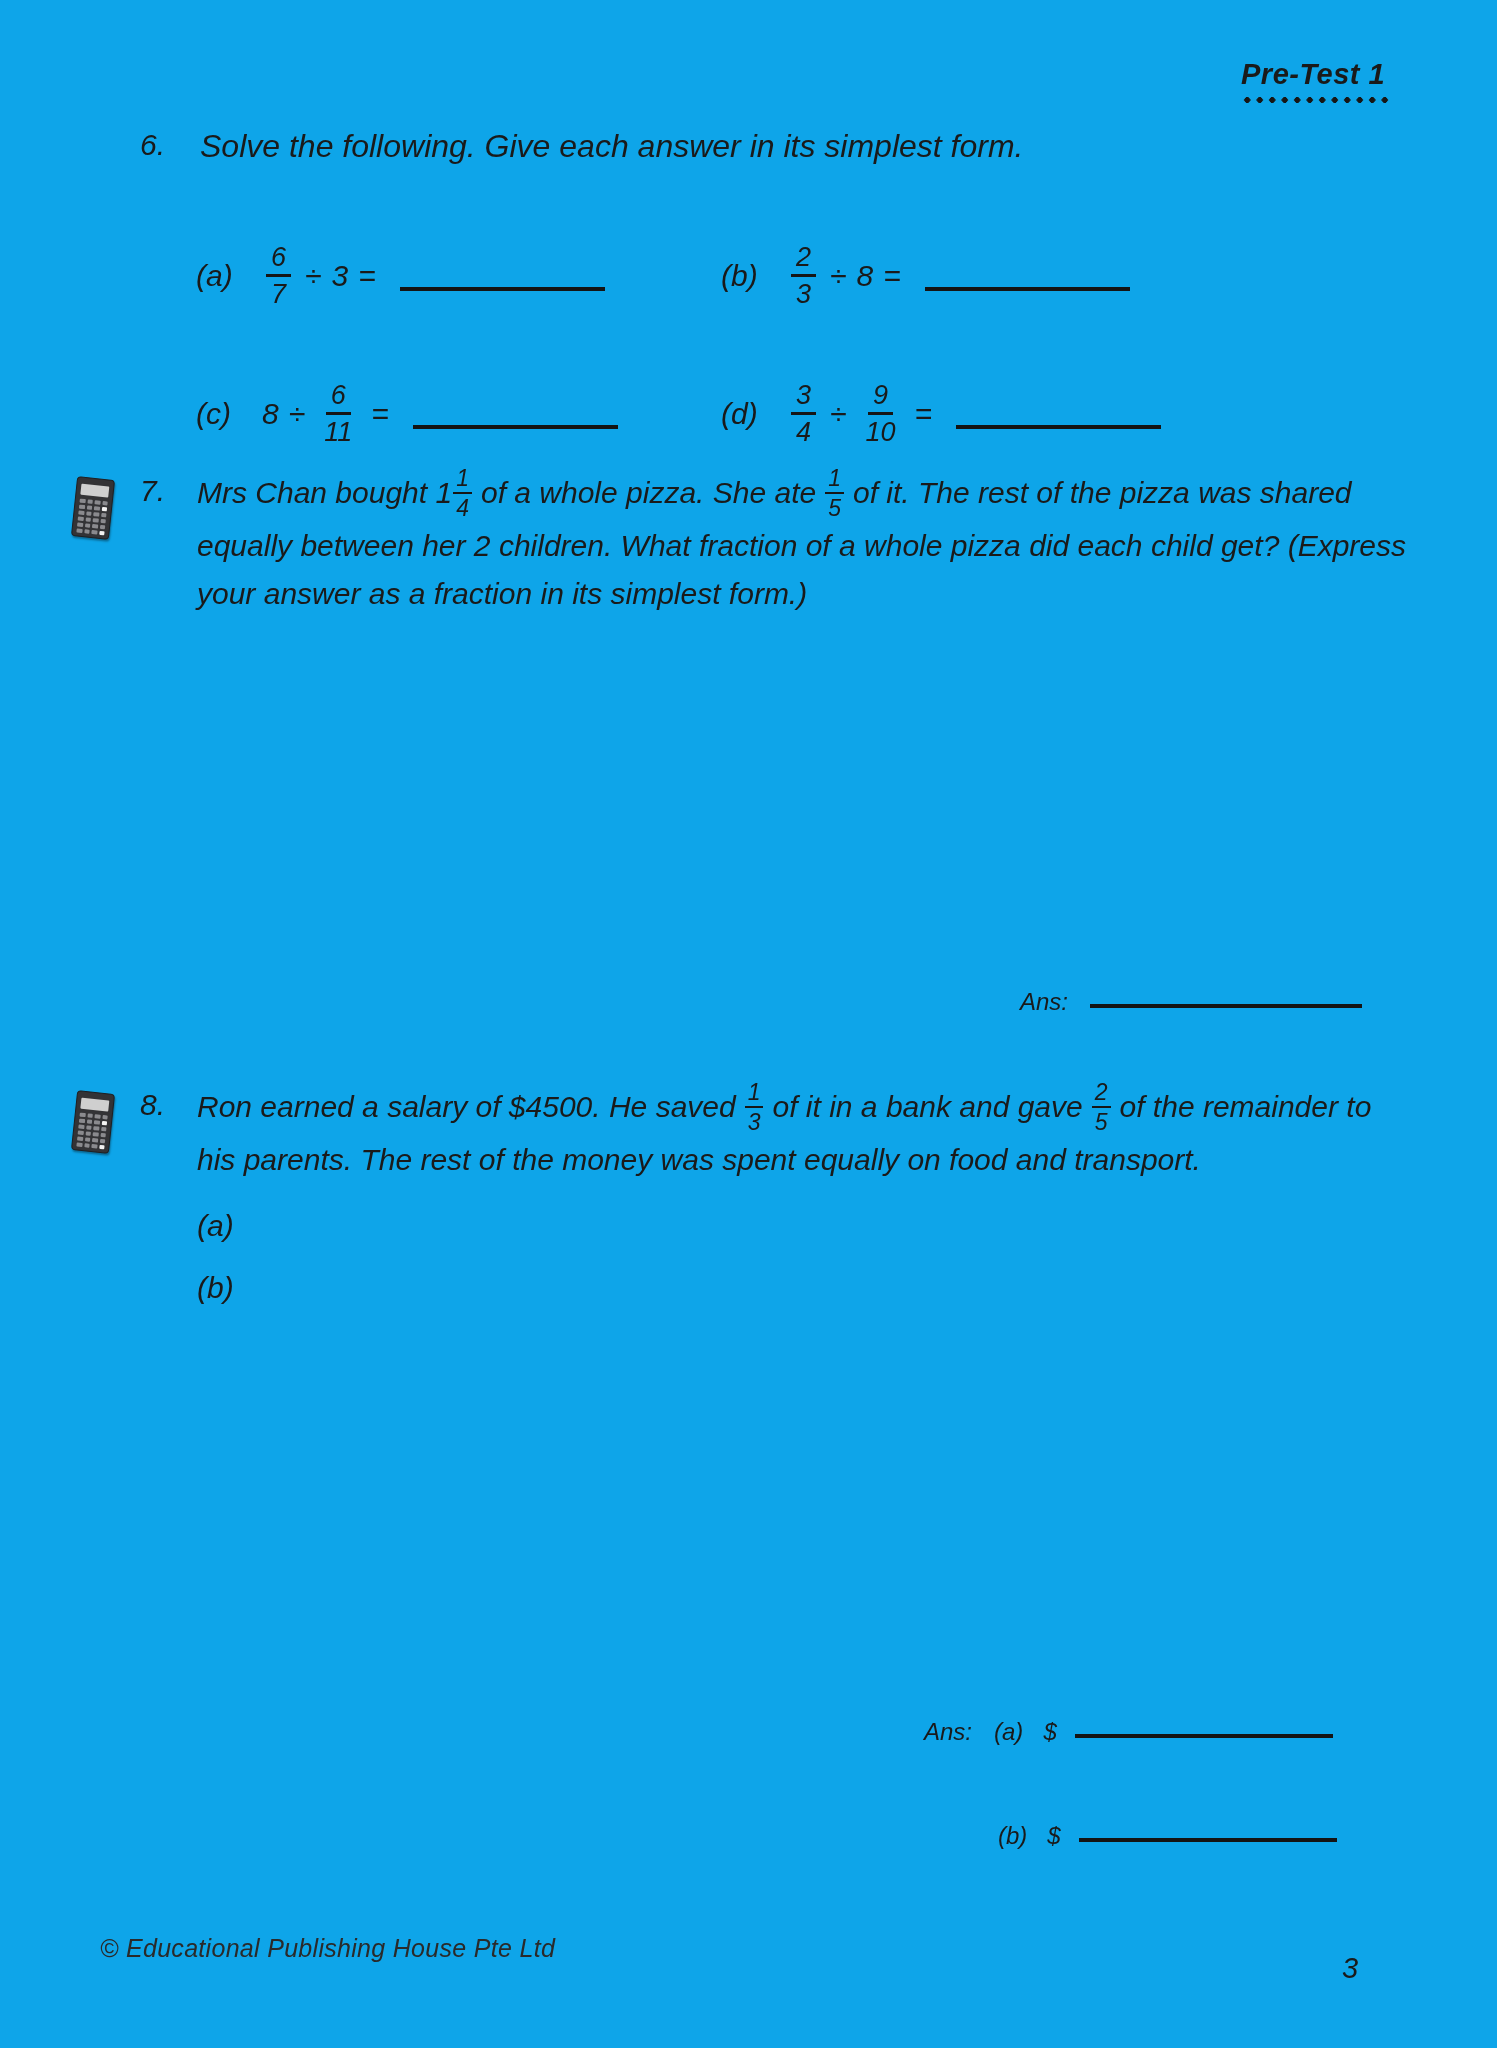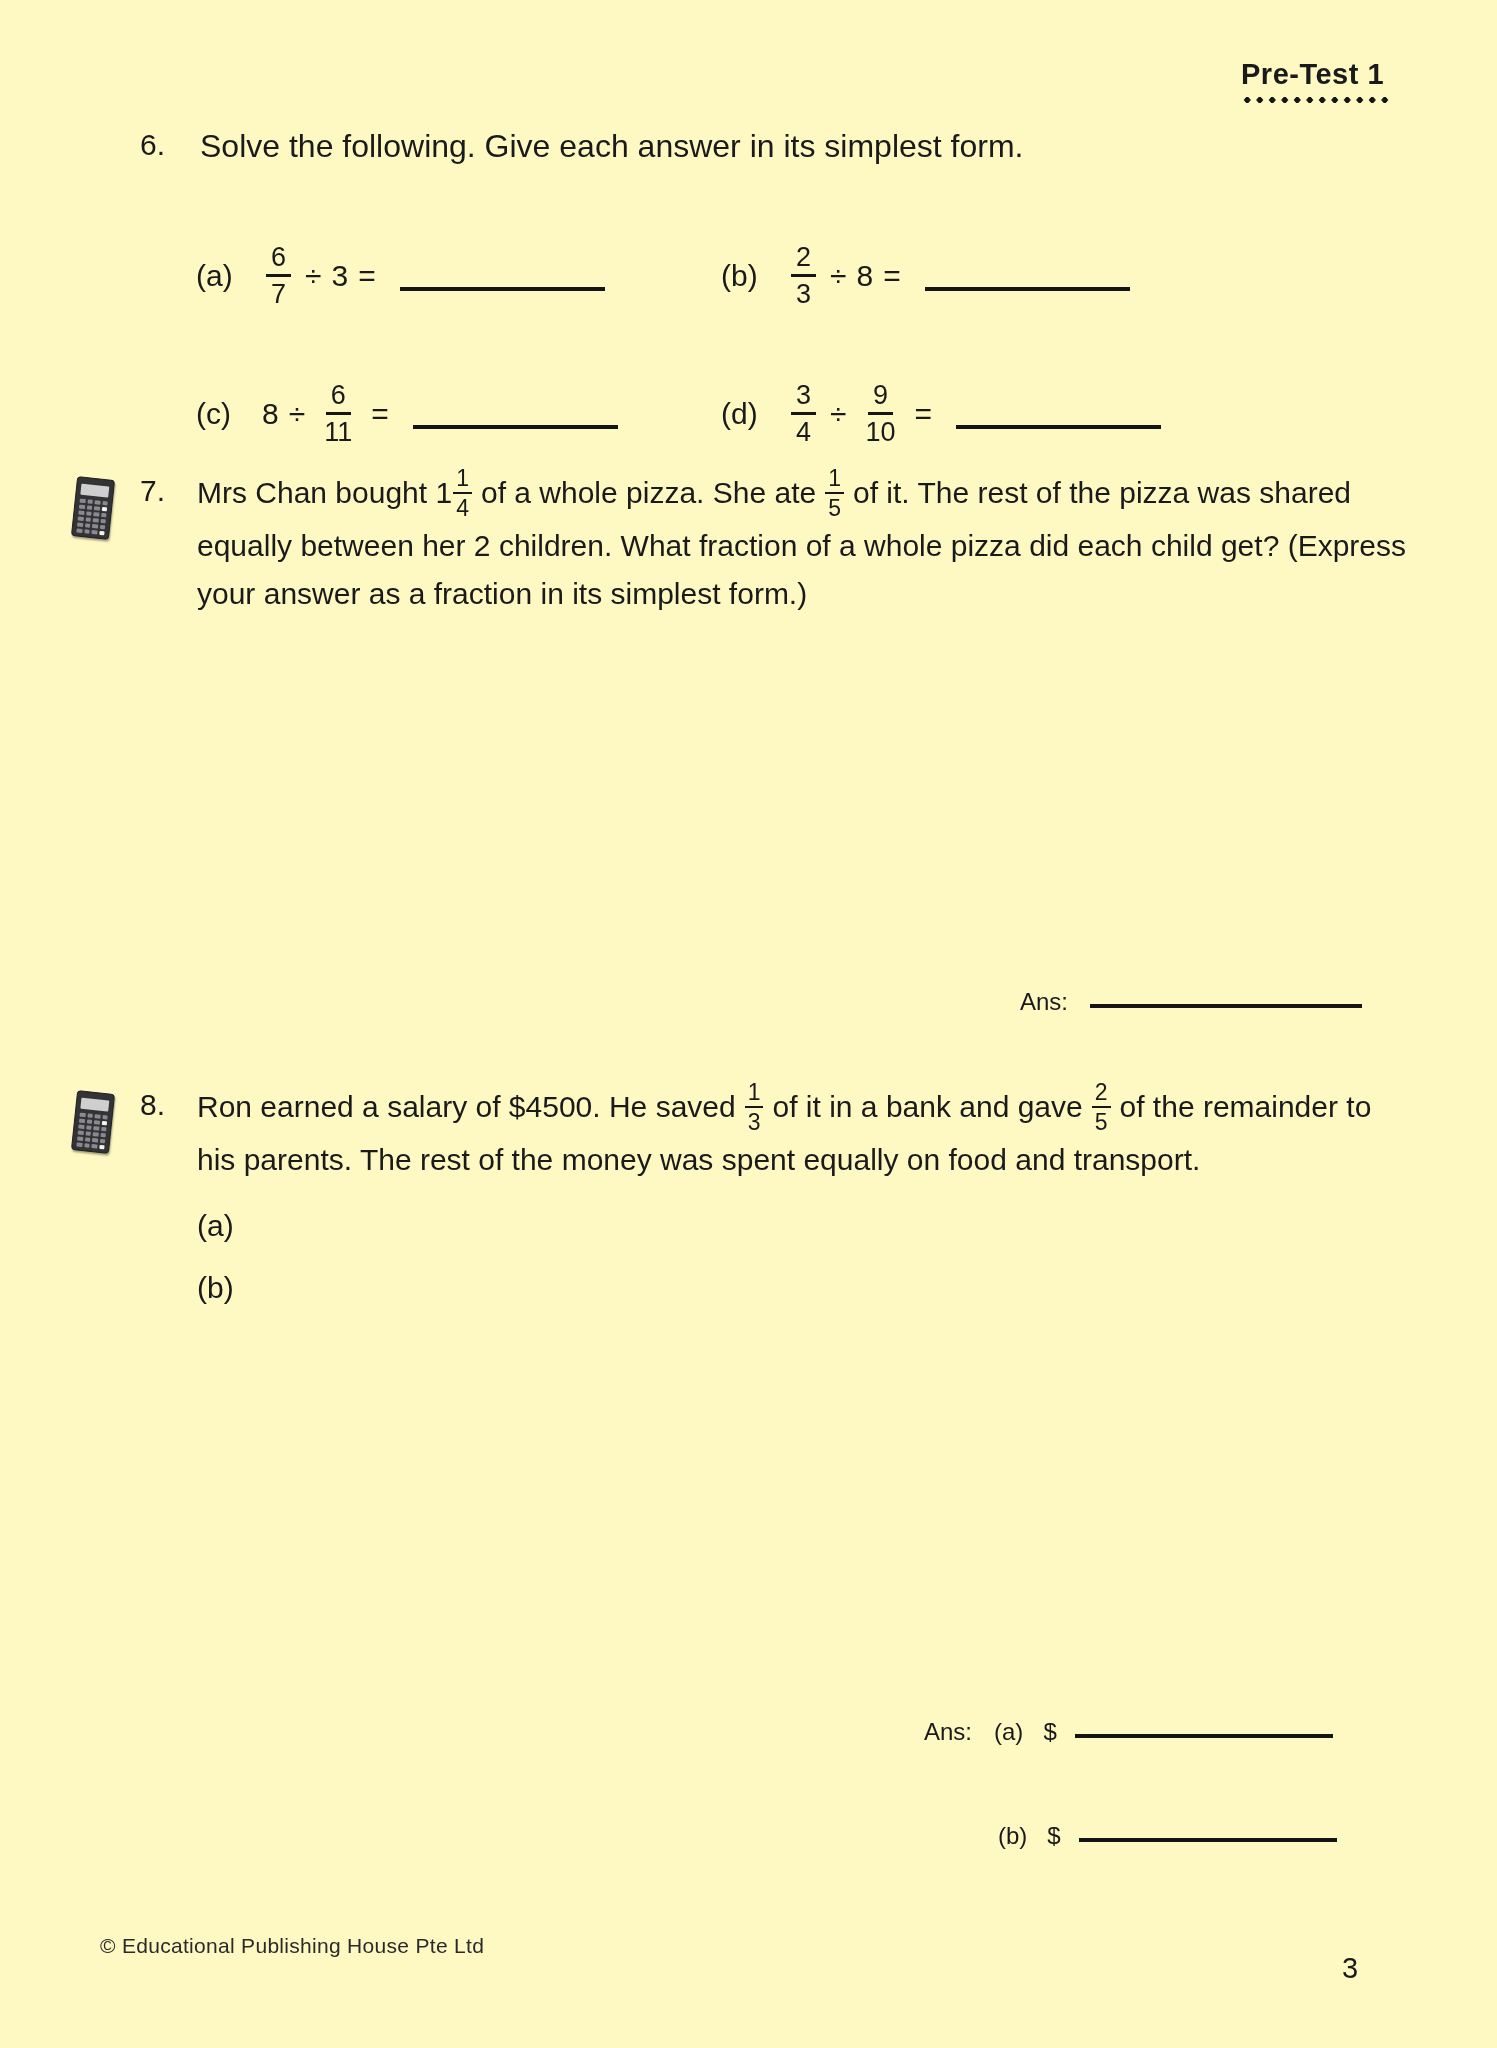--- a/index.html
+++ b/index.html
@@ -1,24 +1,25 @@
 <!DOCTYPE html>
 <html><head>
 <meta charset="utf-8">
 <style>
   * { margin:0; padding:0; box-sizing:border-box; }
   html,body { background:#e8e8e8; }
   .page {
     position:relative;
     width:1497px; height:2048px;
-    background:#fef9c3;
+    background:#0ea5e9;
     margin:0 auto;
     font-family:"Liberation Sans", sans-serif;
     color:#1a1a1a;
     overflow:hidden;
+    font-style:italic;
   }
 
   
   .header { position:absolute; top:58px; right:108px; text-align:left; }
   .pretest-title { font-size:29px; font-weight:bold; letter-spacing:0.5px; }
   .dotted-underline {
     margin-top:5px; height:8px; width:148px;
     background-image:radial-gradient(circle 3px, #161616 97%, transparent 100%);
     background-size:12.5px 8px; background-repeat:repeat-x;
   }
@@ -89,21 +90,21 @@
   .q7-ans .ans-line { width:272px; margin-left:22px; }
   .q8-ans-a { top:1718px; left:924px; }
   .q8-ans-b { top:1822px; left:998px; }
   .ans-sub-label { margin-left:22px; }
   .dollar { margin-left:20px; }
   .q8-ans-a .ans-line, .q8-ans-b .ans-line { width:258px; margin-left:18px; }
 
   
   .footer-copyright {
     position:absolute; left:100px; top:1934px;
-    font-size:21px; letter-spacing:0.3px; color:#2a2a2a;
+    font-size:25px; letter-spacing:0.3px; color:#2a2a2a;
   }
   .footer-page { position:absolute; left:1342px; top:1952px; font-size:29px; }
 </style>
 </head>
 <body>
 
 <div class="page">
 
   <div class="header">
     <div class="pretest-title">Pre-Test 1</div>

